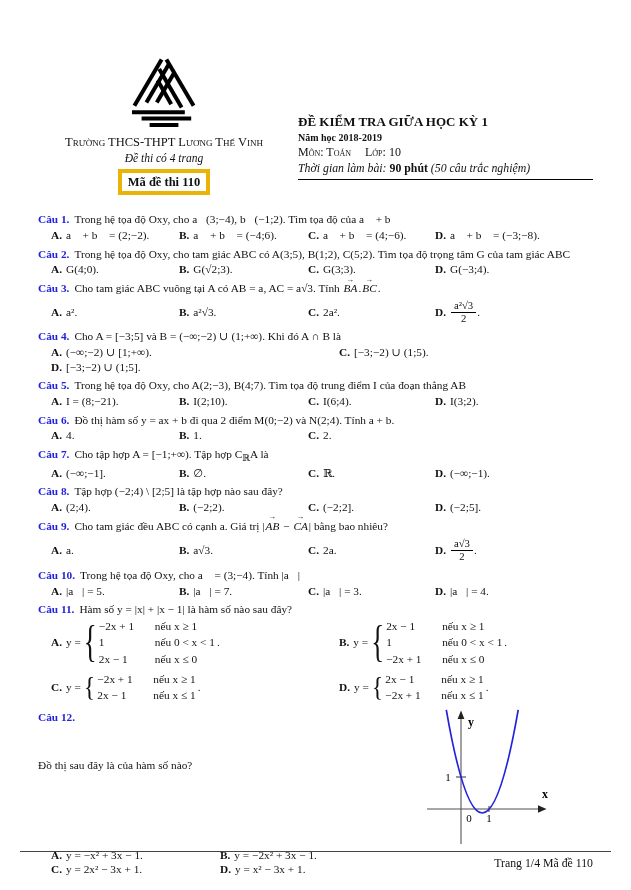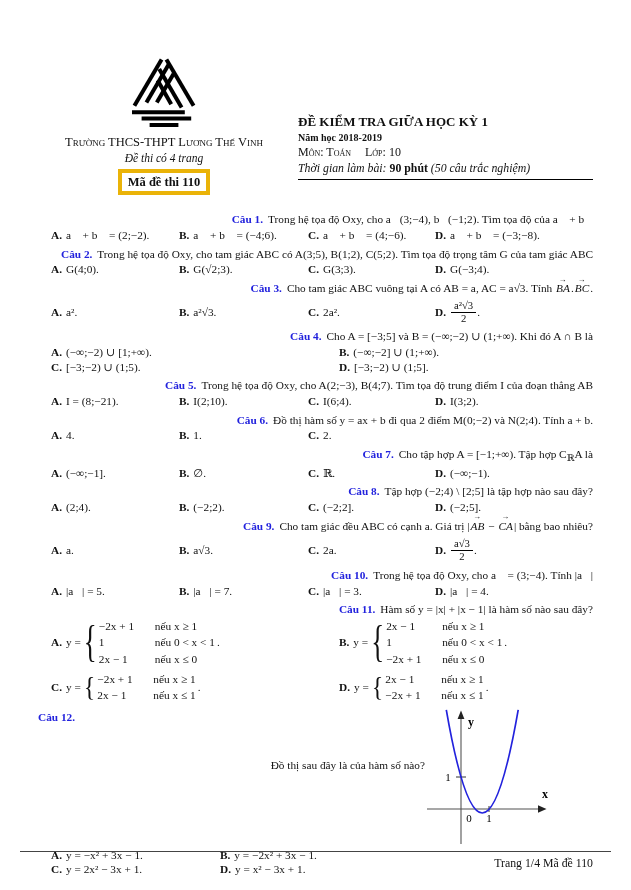--- a/index.html
+++ b/index.html
@@ -22,21 +22,21 @@
   .exam-year { font-weight:bold; font-size:10px; }
   .exam-subject { font-variant:small-caps; font-size:12px; margin-top:1px; }
   .exam-subject .gap { display:inline-block; width:14px; }
   .exam-duration { font-size:11.8px; margin-top:1px; }
   .exam-duration i { font-style:italic; }
   .exam-duration b { font-style:normal; font-weight:bold; }
   
   .content { margin-top:17px; }
   .q { margin-bottom:4px; }
   .qnum { color:#2222dd; font-weight:bold; margin-right:5px; }
-  .stem { text-align:right; }
+  .stem { text-align:left; }
   .opts { display:grid; margin-left:13px; margin-top:1px; column-gap:2px; }
   .c4 { grid-template-columns:126px 127px 125px 1fr; }
   .c2 { grid-template-columns:286px 1fr; }
   .c2s { grid-template-columns:167px 1fr; width:400px; }
   .opt { white-space:nowrap; }
   .okey { font-weight:bold; margin-right:4px; }
   .optrow { display:inline-flex; align-items:center; }
   
   .frac { display:inline-flex; flex-direction:column; text-align:center; vertical-align:middle; line-height:1.1; font-size:0.95em; margin:1px 1px; }
   .frac .num { border-bottom:1px solid #000; padding:0 3px; }
@@ -143,21 +143,20 @@
             </span>
             <span>.</span>
           </span>
       </div>
     </div>
 
     <div class="q">
       <div class="stem"><b class="qnum">Câu 4.</b><span>Cho A = [−3;5] và B = (−∞;−2) ∪ (1;+∞). Khi đó A ∩ B là</span></div>
       <div class="opts c2">
         <span class="opt"><b class="okey">A.</b><span>(−∞;−2) ∪ [1;+∞).</span></span>
-        <span class="opt"><b class="okey">B.</b><span>(−∞;−2] ∪ (1;+∞).</span></span>
         <span class="opt"><b class="okey">C.</b><span>[−3;−2) ∪ (1;5).</span></span>
         <span class="opt"><b class="okey">D.</b><span>[−3;−2) ∪ (1;5].</span></span>
       </div>
     </div>
 
     <div class="q">
       <div class="stem"><b class="qnum">Câu 5.</b><span>Trong hệ tọa độ Oxy, cho A(2;−3), B(4;7). Tìm tọa độ trung điểm I của đoạn thẳng AB</span></div>
       <div class="opts c4">
         <span class="opt"><b class="okey">A.</b><span>I = (8;−21).</span></span>
         <span class="opt"><b class="okey">B.</b><span>I(2;10).</span></span>

